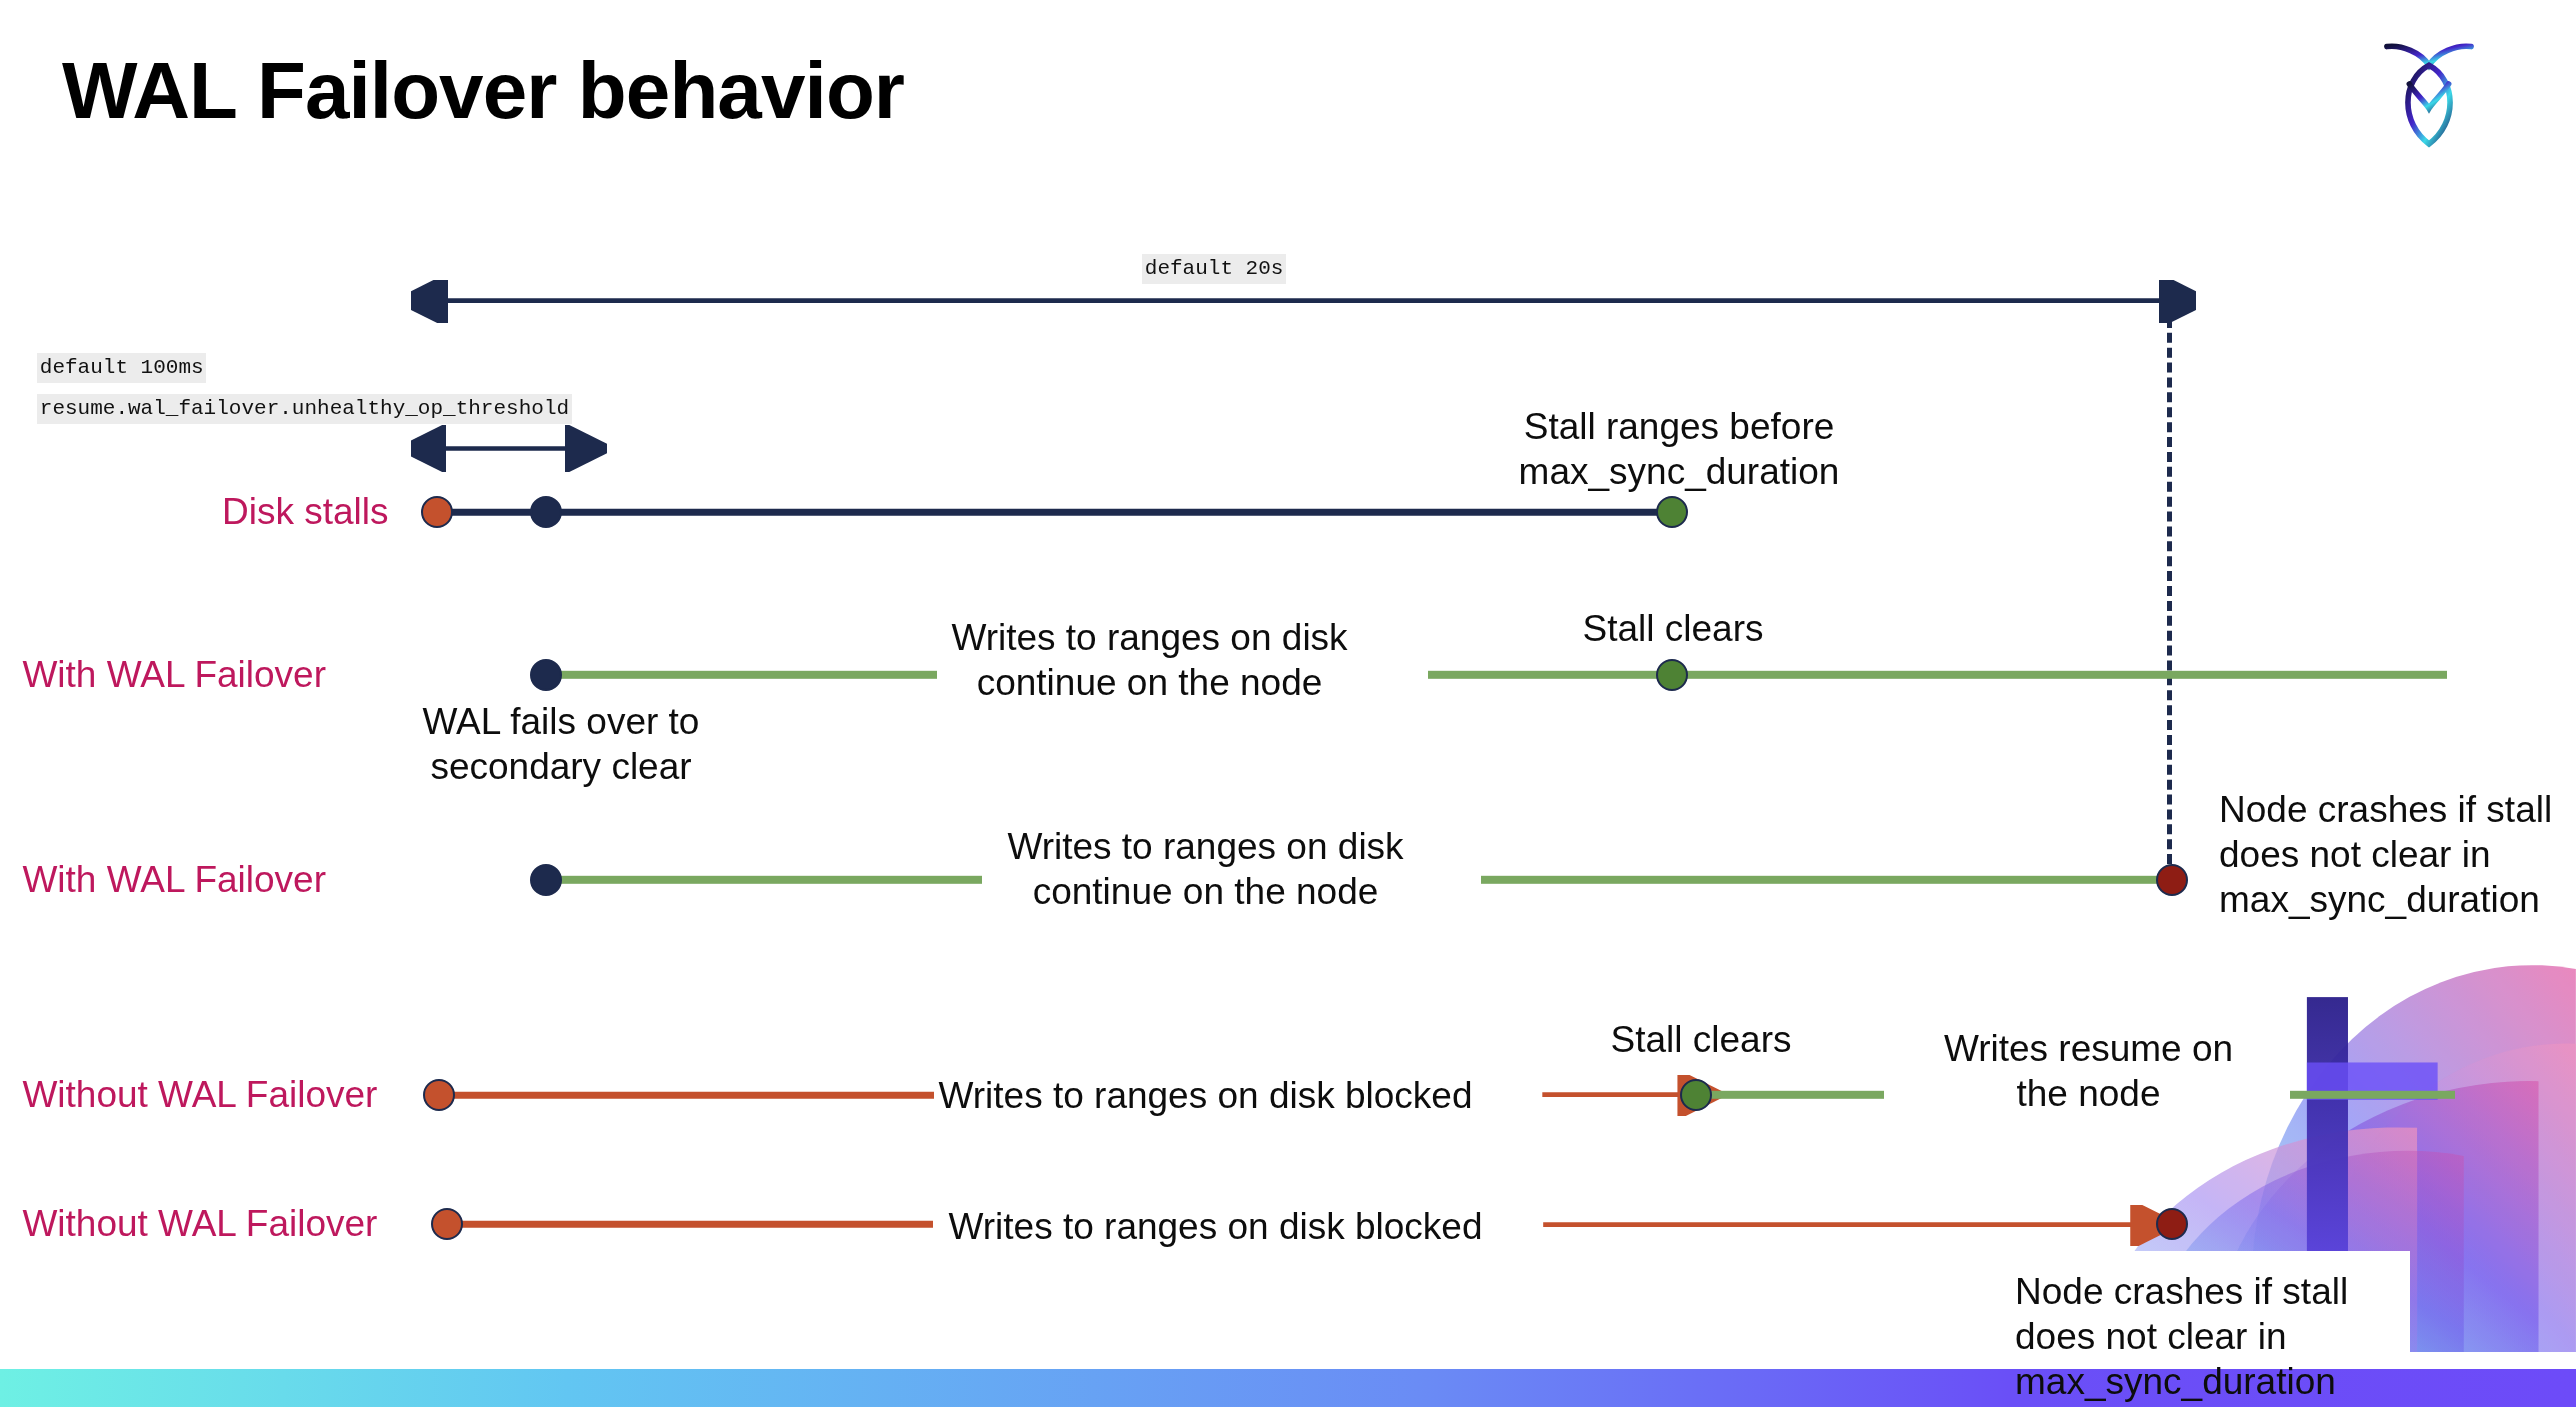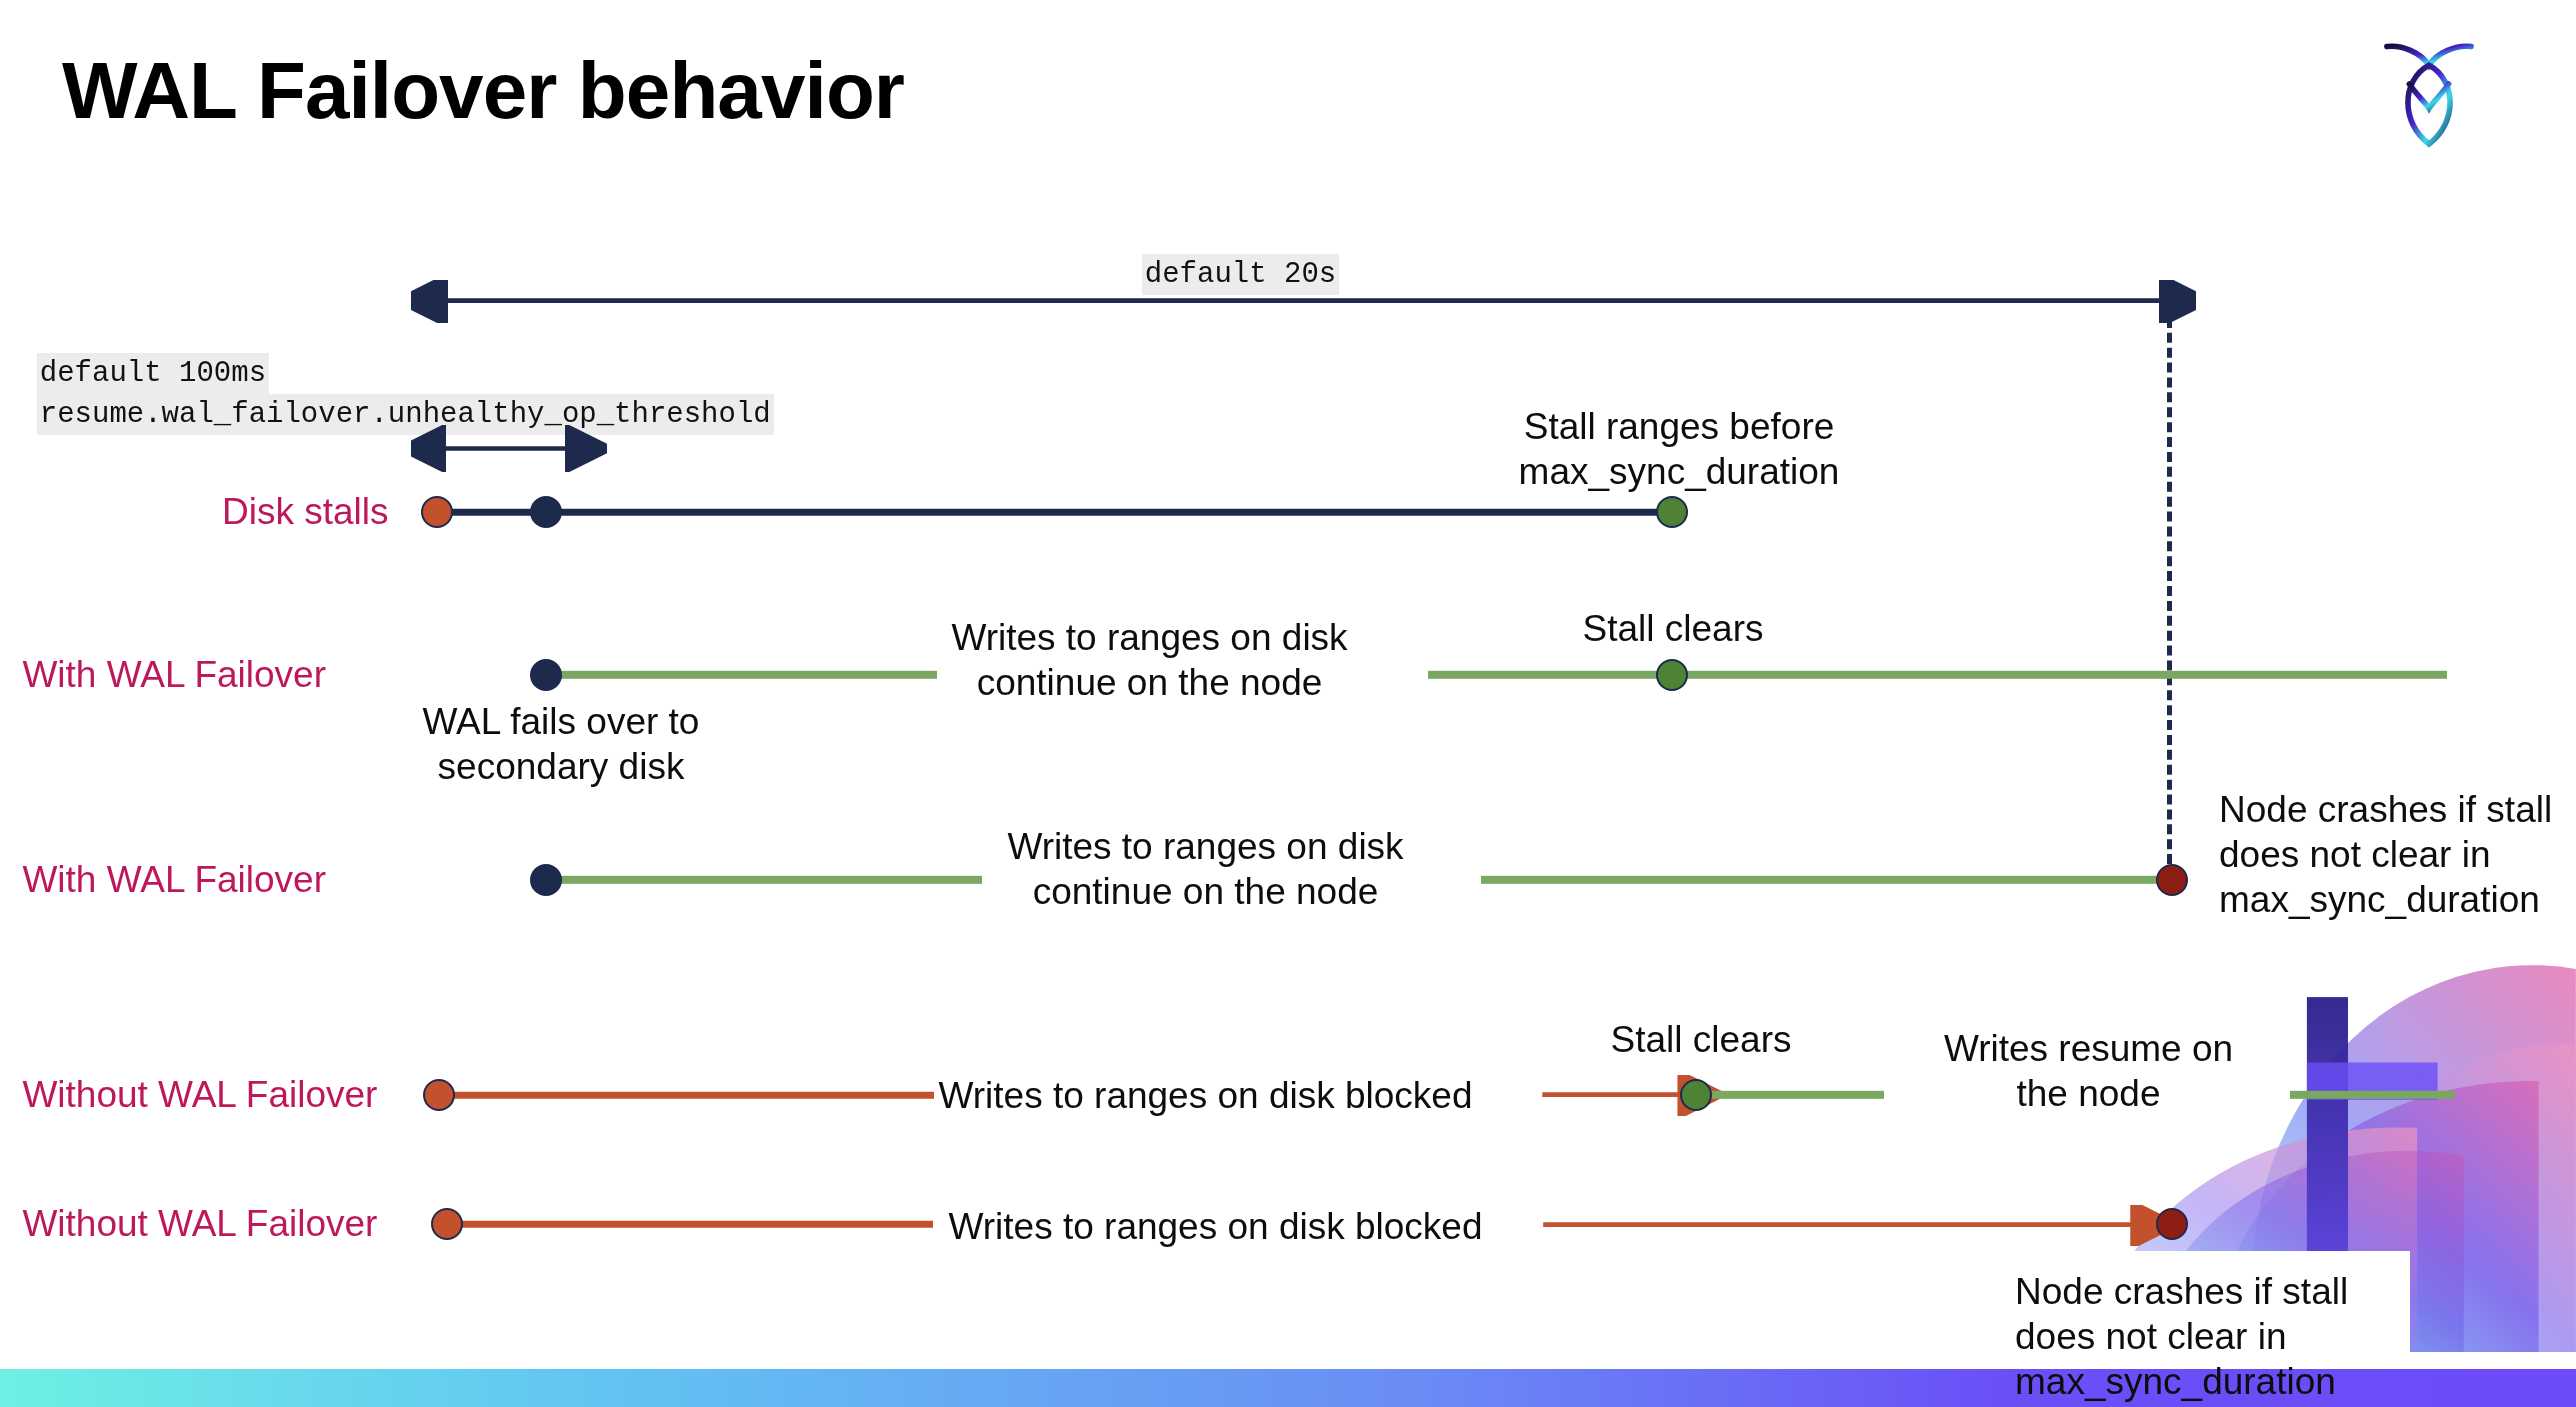--- a/index.html
+++ b/index.html
@@ -63,21 +63,21 @@
     top: 0;
     width: 2576px;
     height: 1408px;
   }
 
   
   .code-chip {
     position: absolute;
     background: #ececec;
     font-family: "Liberation Mono", monospace;
-    font-size: 29px;
+    font-size: 21px;
     line-height: 1.35;
     color: #111111;
     white-space: nowrap;
     padding: 0.9px 2.8px;
   }
 
   
   .row-label {
     position: absolute;
     font-size: 37px;
@@ -241,21 +241,21 @@
   <div class="dot dot-green" style="left:1672px; top:512px;"></div>
 
   <div class="row-label" style="left:22.4px; top:675px;">With WAL Failover</div>
 
   <div class="annot" style="left:944px; top:615px; width:411px;">Writes to ranges on disk
 continue on the node</div>
 
   <div class="annot" style="left:1514px; top:606px; width:318px;">Stall clears</div>
 
   <div class="annot" style="left:374px; top:699px; width:374px;">WAL fails over to
-secondary disk</div>
+secondary clear</div>
 
 
   <div class="seg seg-green" style="left:546px; top:675px; width:391px;"></div>
   <div class="seg seg-green" style="left:1428px; top:675px; width:1019px;"></div>
   <div class="dot dot-navy" style="left:546px; top:675px;"></div>
   <div class="dot dot-green" style="left:1672px; top:675px;"></div>
 
   <div class="row-label" style="left:22.4px; top:880px;">With WAL Failover</div>
 
   <div class="annot" style="left:1000px; top:824px; width:411px;">Writes to ranges on disk

